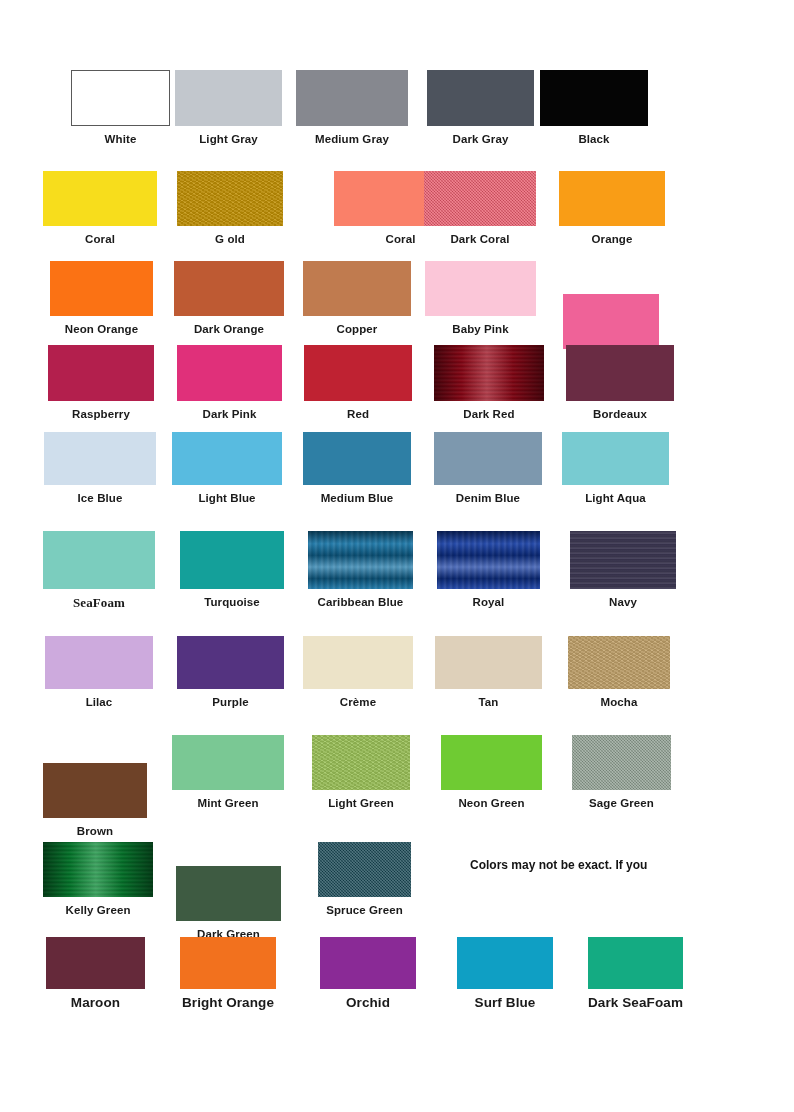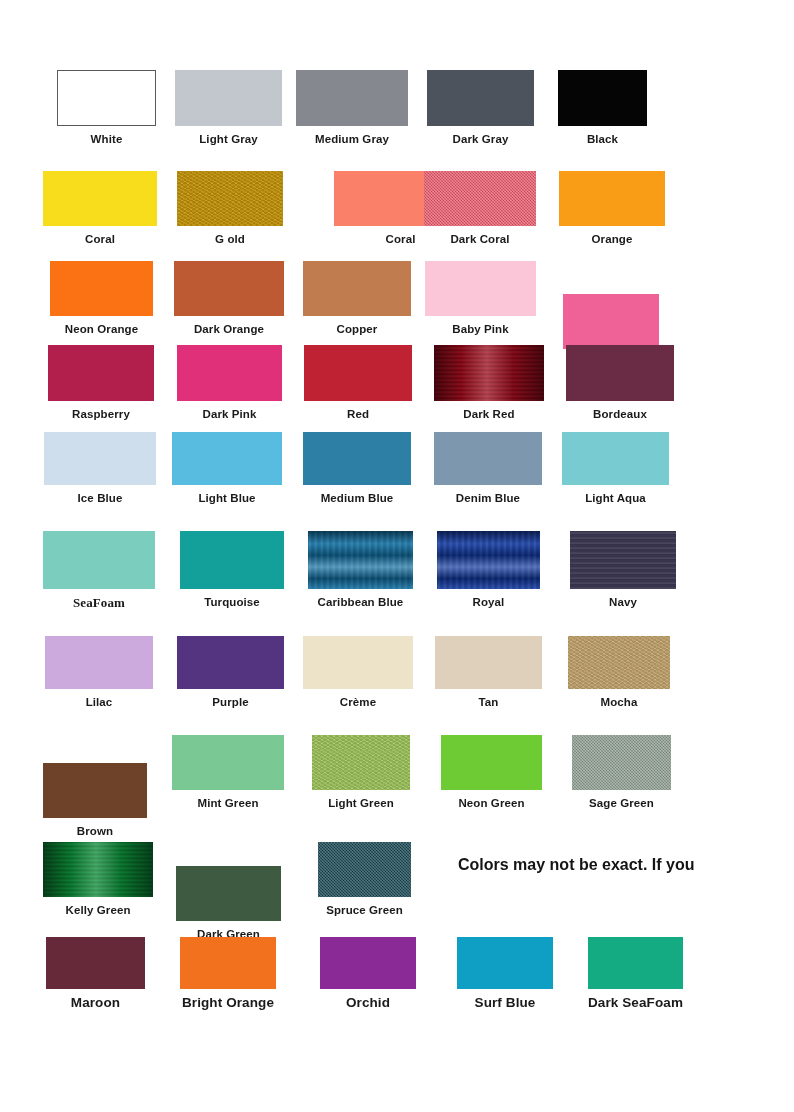--- a/index.html
+++ b/index.html
@@ -141,54 +141,55 @@
     inset: 0;
     background-image:
       repeating-linear-gradient(30deg, rgba(255,255,255,0.10) 0 1px, rgba(0,0,0,0.07) 1px 3px),
       repeating-linear-gradient(-30deg, rgba(255,255,255,0.07) 0 1px, rgba(0,0,0,0.05) 1px 3px);
     pointer-events: none;
   }
 
   #note-block {
     position: absolute;
     font-family: "Liberation Sans", sans-serif;
-    font-size: 16px;
+    font-size: 12px;
     font-weight: bold;
     color: #141414;
     line-height: 26px;
     text-align: center;
+    margin-left: 12px;
   }
   #note-block .note-line {
     display: block;
     white-space: nowrap;
   }
 </style>
 </head>
 <body style="background: rgb(255, 255, 255);">
 
 <div id="chart-page">
   <div id="swatch-grid">
       <div class="swatch-row" style="top: 70px;">
-        <div class="swatch-cell" style="left: 57px; width: 99px;">
+        <div class="swatch-cell" style="left: 71px; width: 99px;">
           <div class="swatch-chip bordered" style="height: 56px; background: rgb(255, 255, 255);"></div>
           <div class="swatch-label">White</div>
         </div>
         <div class="swatch-cell" style="left: 175px; width: 107px;">
           <div class="swatch-chip" style="height: 56px; background: rgb(194, 199, 205);"></div>
           <div class="swatch-label">Light Gray</div>
         </div>
         <div class="swatch-cell" style="left: 296px; width: 112px;">
           <div class="swatch-chip" style="height: 56px; background: rgb(134, 136, 143);"></div>
           <div class="swatch-label">Medium Gray</div>
         </div>
         <div class="swatch-cell" style="left: 427px; width: 107px;">
           <div class="swatch-chip" style="height: 56px; background: rgb(77, 83, 93);"></div>
           <div class="swatch-label">Dark Gray</div>
         </div>
-        <div class="swatch-cell" style="left: 558px; width: 89px;">
+        <div class="swatch-cell" style="left: 540px; width: 108px;">
           <div class="swatch-chip" style="height: 56px; background: rgb(5, 5, 5);"></div>
           <div class="swatch-label">Black</div>
         </div>
       </div>
       <div class="swatch-row" style="top: 171px;">
         <div class="swatch-cell" style="left: 43px; width: 114px;">
           <div class="swatch-chip" style="height: 55px; background: rgb(247, 221, 28);"></div>
           <div class="swatch-label">Coral</div>
         </div>
         <div class="swatch-cell" style="left: 177px; width: 106px;">

